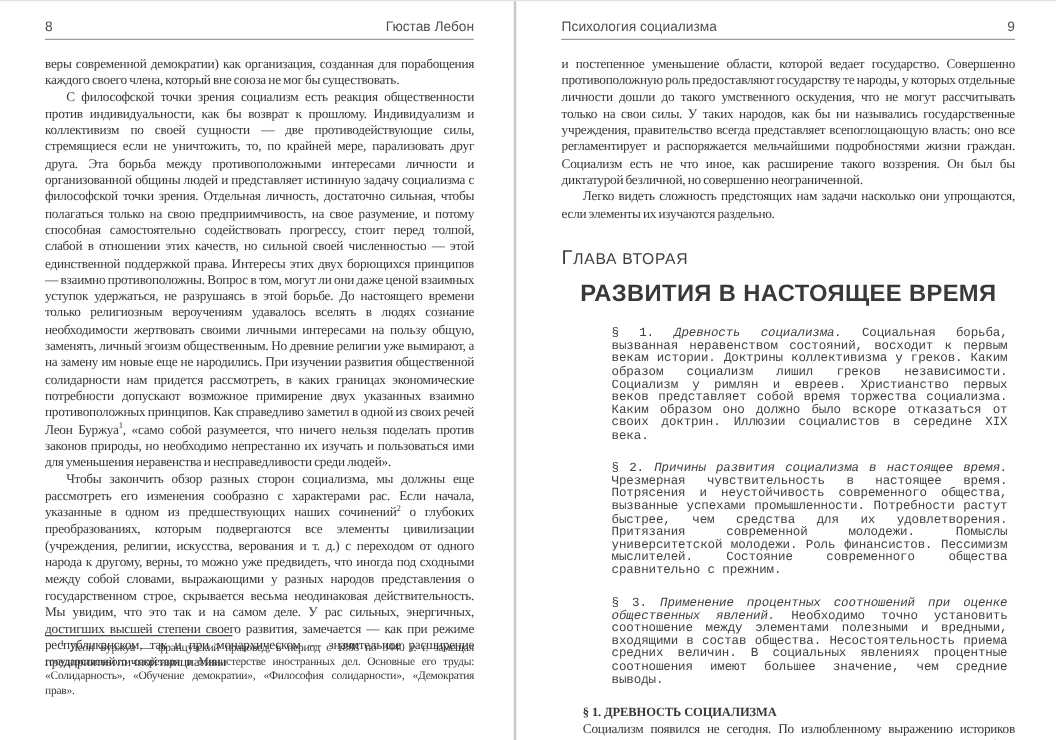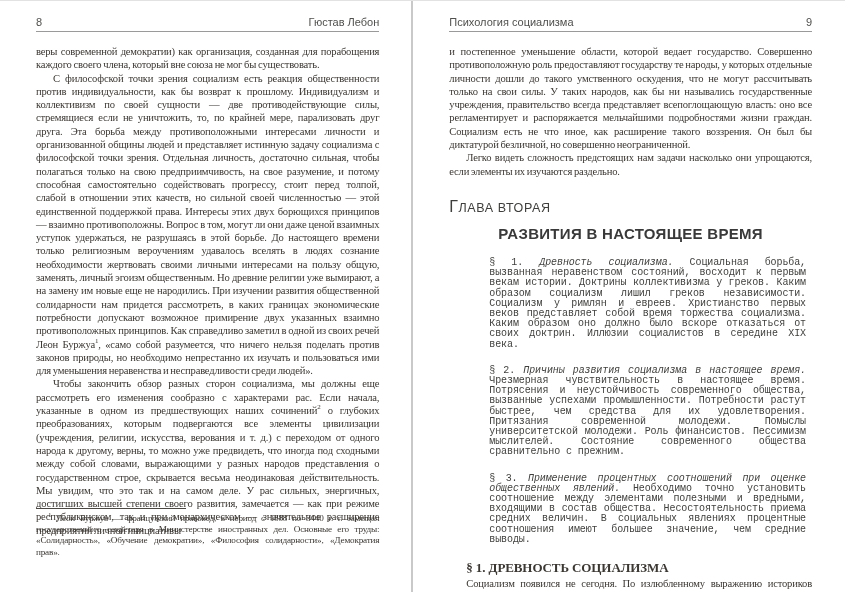--- a/index.html
+++ b/index.html
@@ -39,32 +39,32 @@
 
   .chapter-label{
     margin:20px 0 0;text-align:left;font-weight:400;
     font-family:"Liberation Sans",sans-serif;font-size:12.5px;color:#3e3e3c;
     letter-spacing:0.6px;
   }
   .chapter-label::first-letter{font-size:16px;}
   .chapter-title{
     margin:9px 0 11px;text-align:center;
     font-family:"Liberation Sans",sans-serif;font-weight:700;
-    font-size:15px;color:#39393a;letter-spacing:0.3px;
+    font-size:19px;color:#39393a;letter-spacing:0.3px;
   }
   .summaries{margin:0 6px 0 40px;}
   .summaries p{
     font-family:Liberation Mono, monospace;font-size:10px;line-height:10.2px;
     color:#3f3f3d;text-align:justify;margin:16px 0 1px;letter-spacing:-0.1px;
   }
   .sum-lead{font-style:italic;}
 
   .section-heading{
     margin:15px 0 1px;font-family:"Liberation Serif",serif;
-    font-size:13px;font-weight:700;color:#3b3733;text-indent:17px;
+    font-size:10px;font-weight:700;color:#3b3733;text-indent:17px;
     letter-spacing:-0.1px;
   }
 </style>
 </head>
 <body>
 
 <div class="spread">
 
   <section class="page left">
     <header class="running-head">

